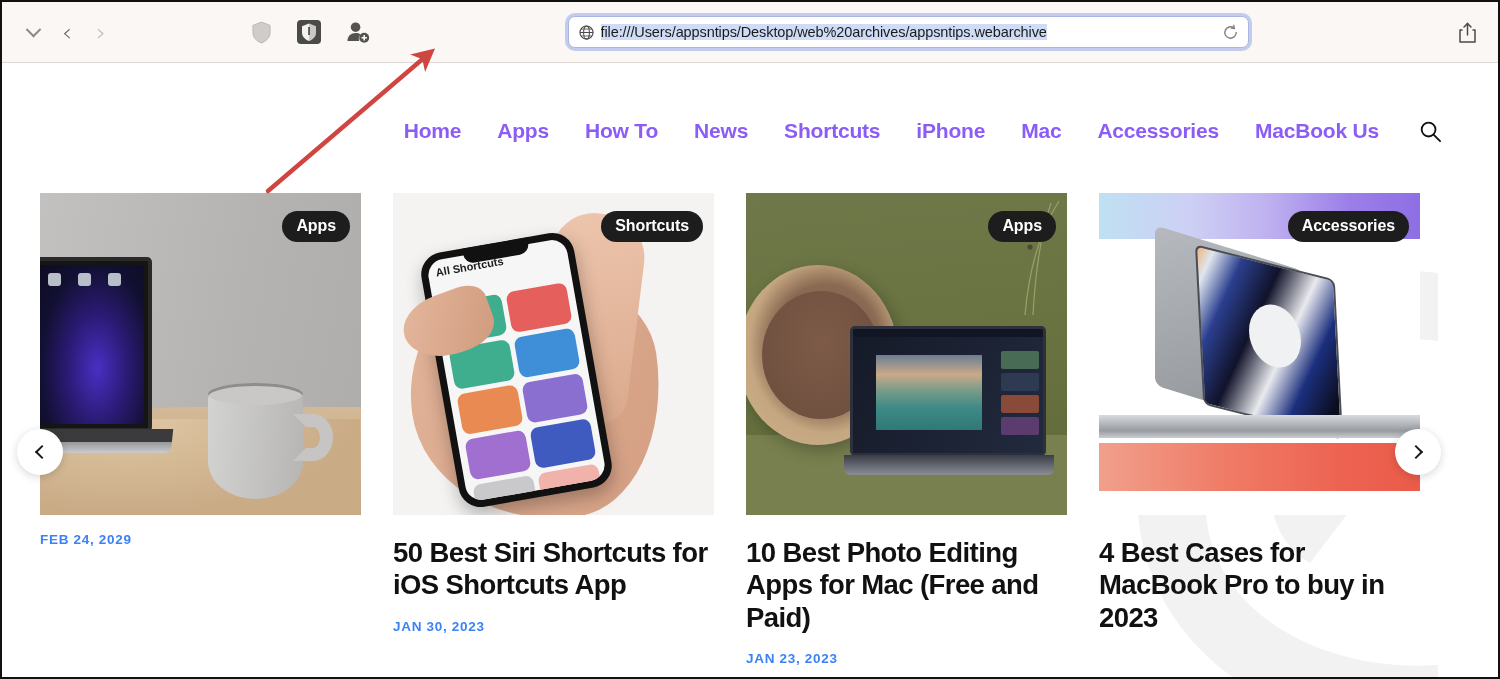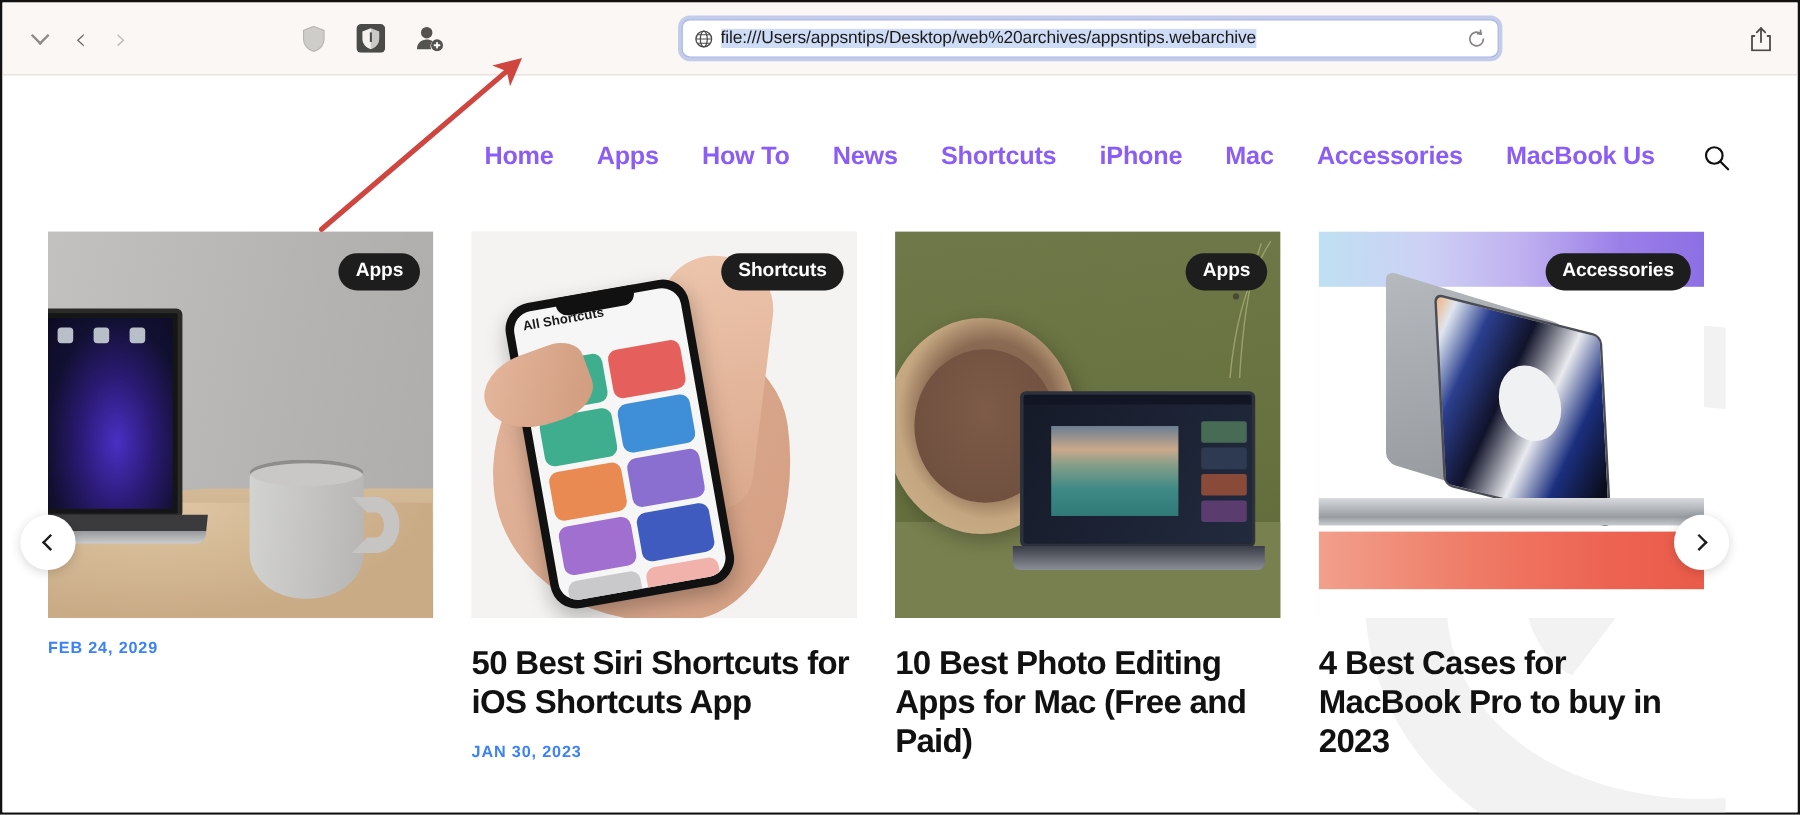--- a/index.html
+++ b/index.html
@@ -532,20 +532,21 @@
                 <div class="a3-th" style="background:#2e3a52"></div>
                 <div class="a3-th" style="background:#8a4a3a"></div>
                 <div class="a3-th" style="background:#5a3c6e"></div>
               </div>
             </div>
             <div class="a3-keyb"></div>
           </div>
           <span class="badge">Apps</span>
         </div>
         <div class="card-title">10 Best Photo Editing Apps for Mac (Free and Paid)</div>
+        <div class="card-date">JAN 23, 2023</div>
       </div>
 
       <div class="card">
         <div class="card-media">
           <div class="art4">
             <div class="a4-top"></div>
             <div class="a4-lidback"></div>
             <div class="a4-lidfront"></div>
             <div class="a4-blob"></div>
             <div class="a4-base"></div>

